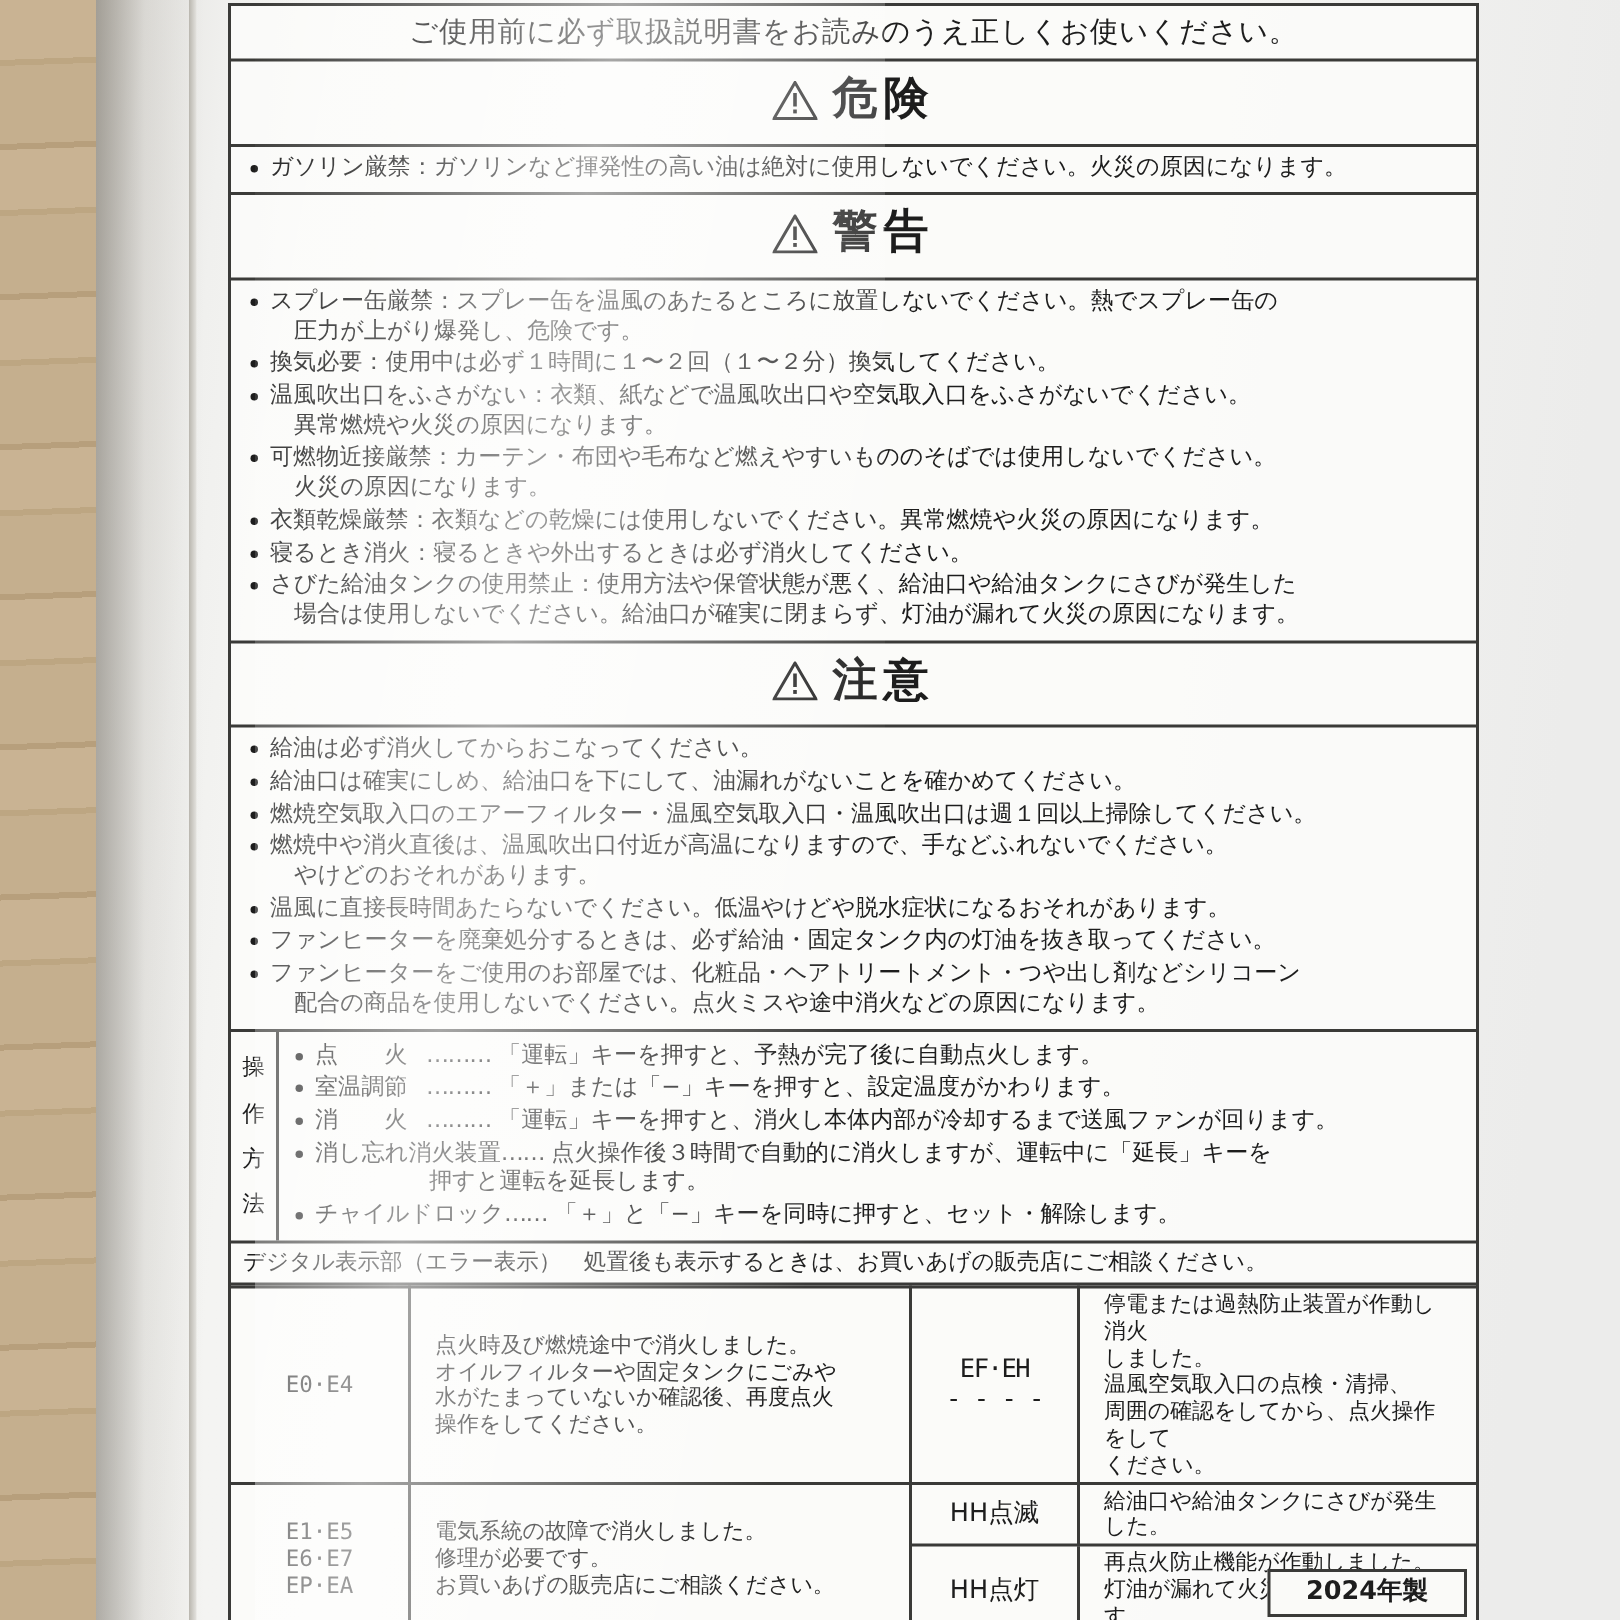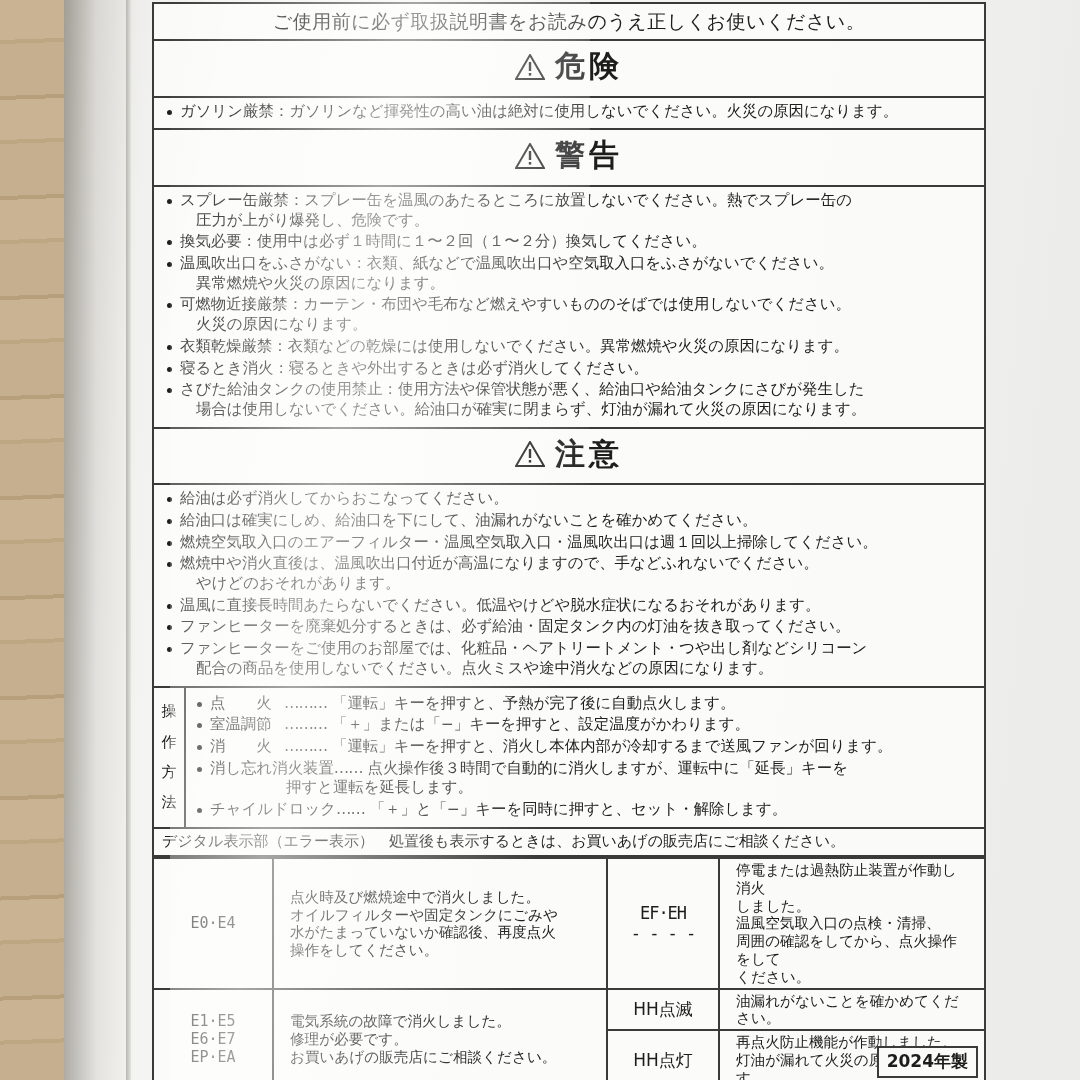--- a/index.html
+++ b/index.html
@@ -160,21 +160,21 @@
   td.desc { font-size: 14.6px; }
   .seg { font-family: "DejaVu Sans Mono", "Liberation Mono", monospace; letter-spacing: -1px; }
 
   
   .notes { padding: 4px 10px 0 10px; font-size: 15px; }
   .year {
     position: absolute;
     right: 6px; bottom: 2px;
     border: 2px solid #3a3a38;
     background: #fafaf8;
-    padding: 3px 8px;
+    padding: 3px 24px;
     font-size: 17px;
     font-weight: bold;
   }
 </style>
 </head>
 <body>
 
 <div id="root">
   <div class="floor"></div>
   <div class="body-panel"></div>
@@ -329,21 +329,21 @@
 ください。</td>
       </tr>
       <tr>
         <td class="code seg" style="border-left:none; white-space:pre-line" rowspan="2">E1·E5
 E6·E7
 EP·EA</td>
         <td class="desc" style="white-space:pre-line" rowspan="2">電気系統の故障で消火しました。
 修理が必要です。
 お買いあげの販売店にご相談ください。</td>
         <td class="code2">HH点滅</td>
-        <td class="desc" style="border-right:none">油漏れがないことを確かめてください。</td>
+        <td class="desc" style="border-right:none">給油口や給油タンクにさびが発生した。</td>
       </tr>
       <tr>
         <td class="code2">HH点灯</td>
         <td class="desc" style="white-space:pre-line; border-right:none">再点火防止機能が作動しました。
 灯油が漏れて火災の原因になります。</td>
       </tr>
       <tr>
         <td class="code seg" style="border-left:none">E9</td>
         <td class="desc" style="white-space:pre-line">対震自動消火装置が作動しました。
 周囲の点検・確認後、点火操作をしてください。</td>

